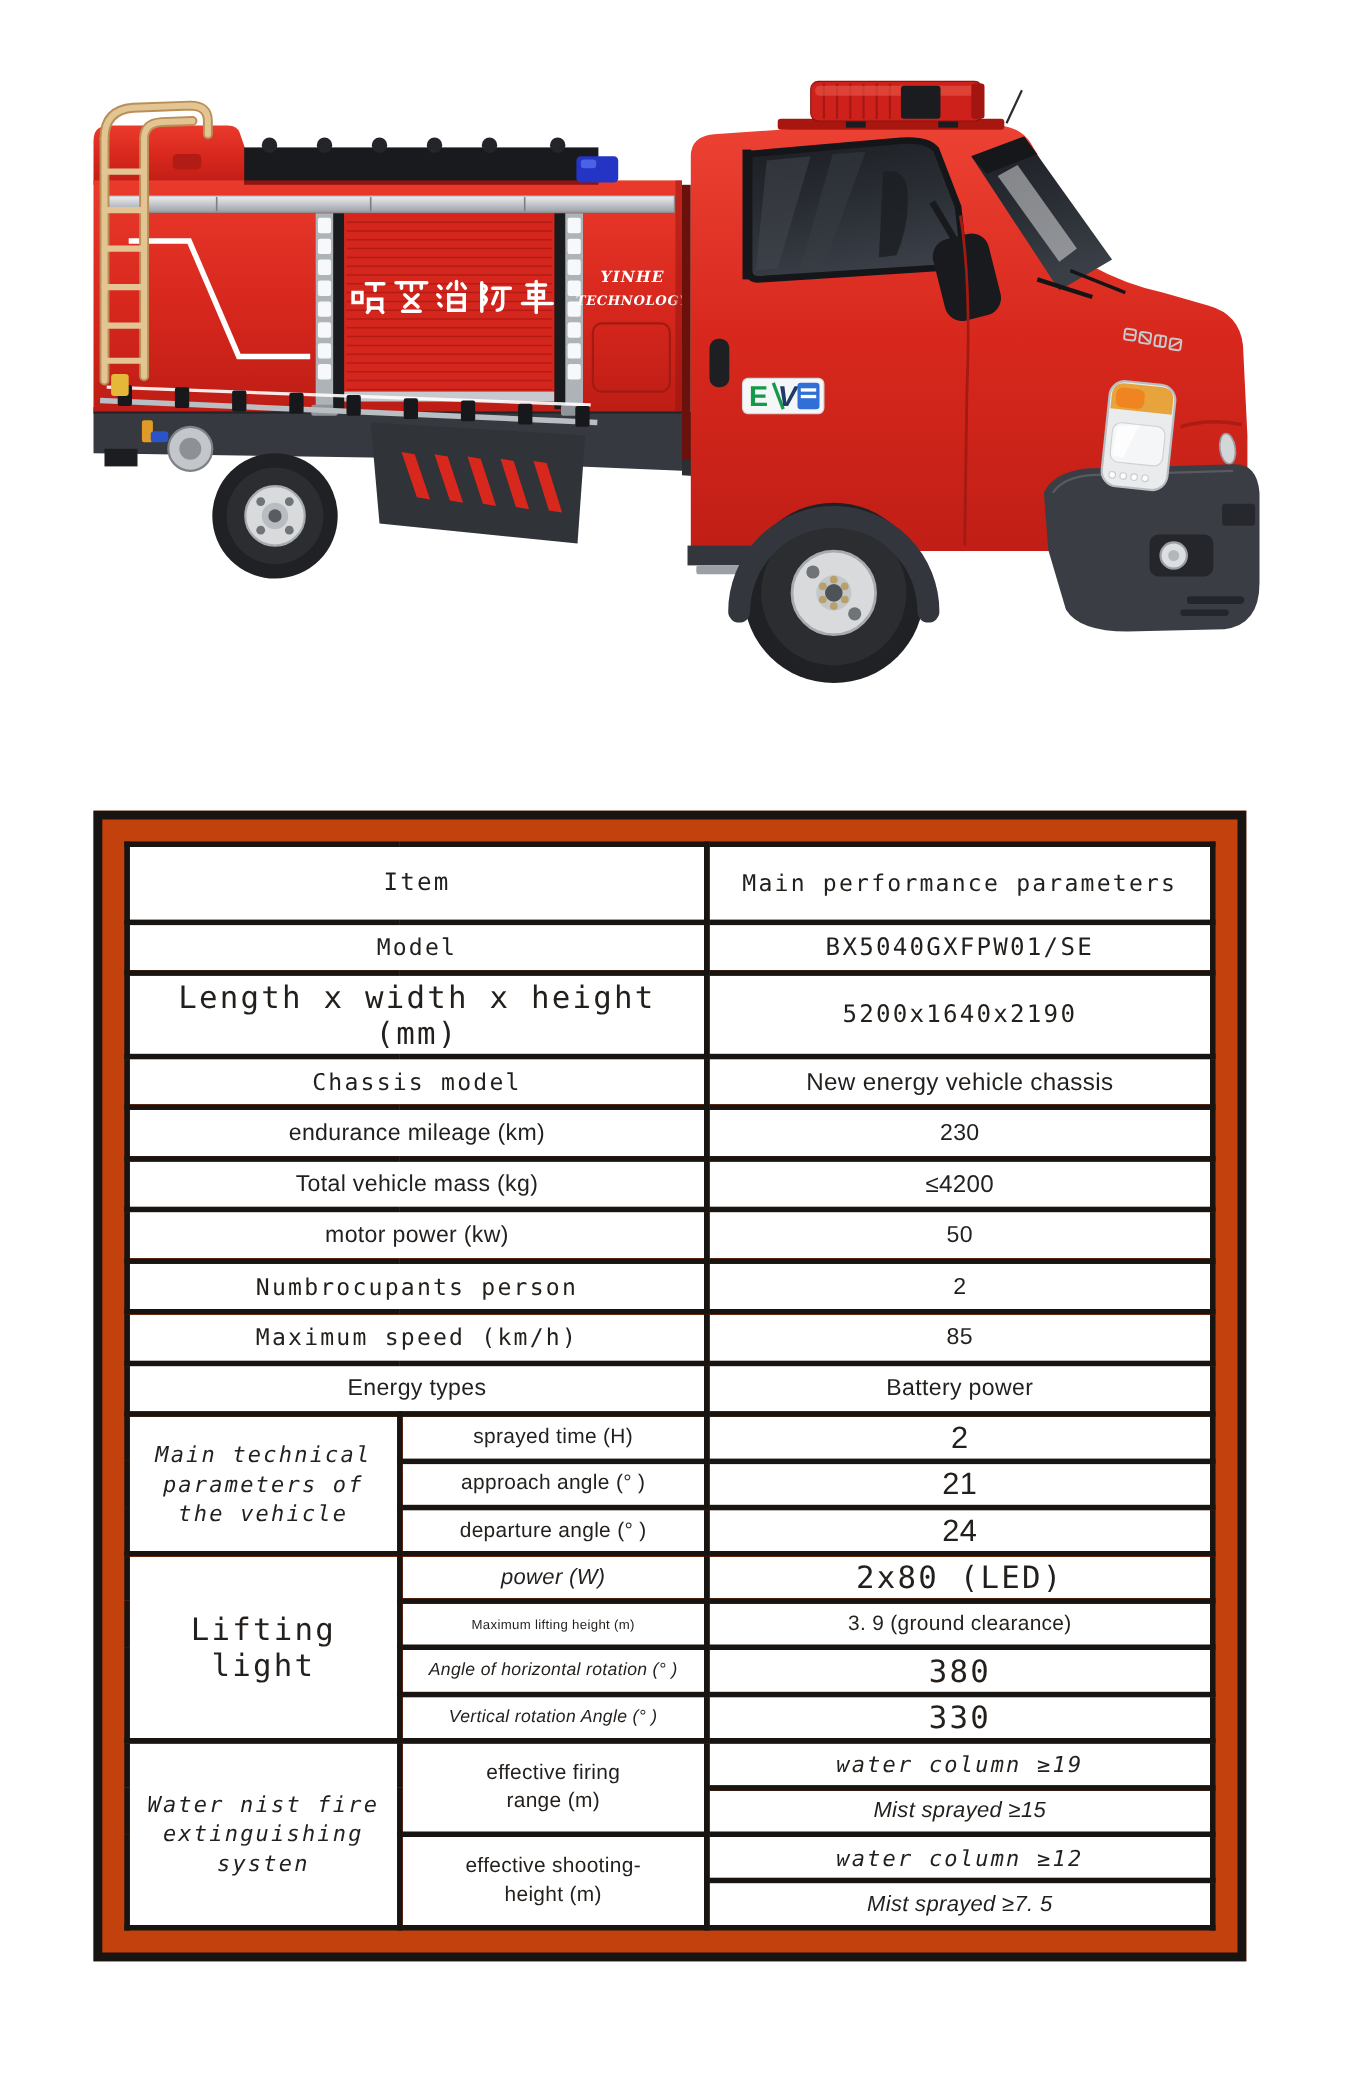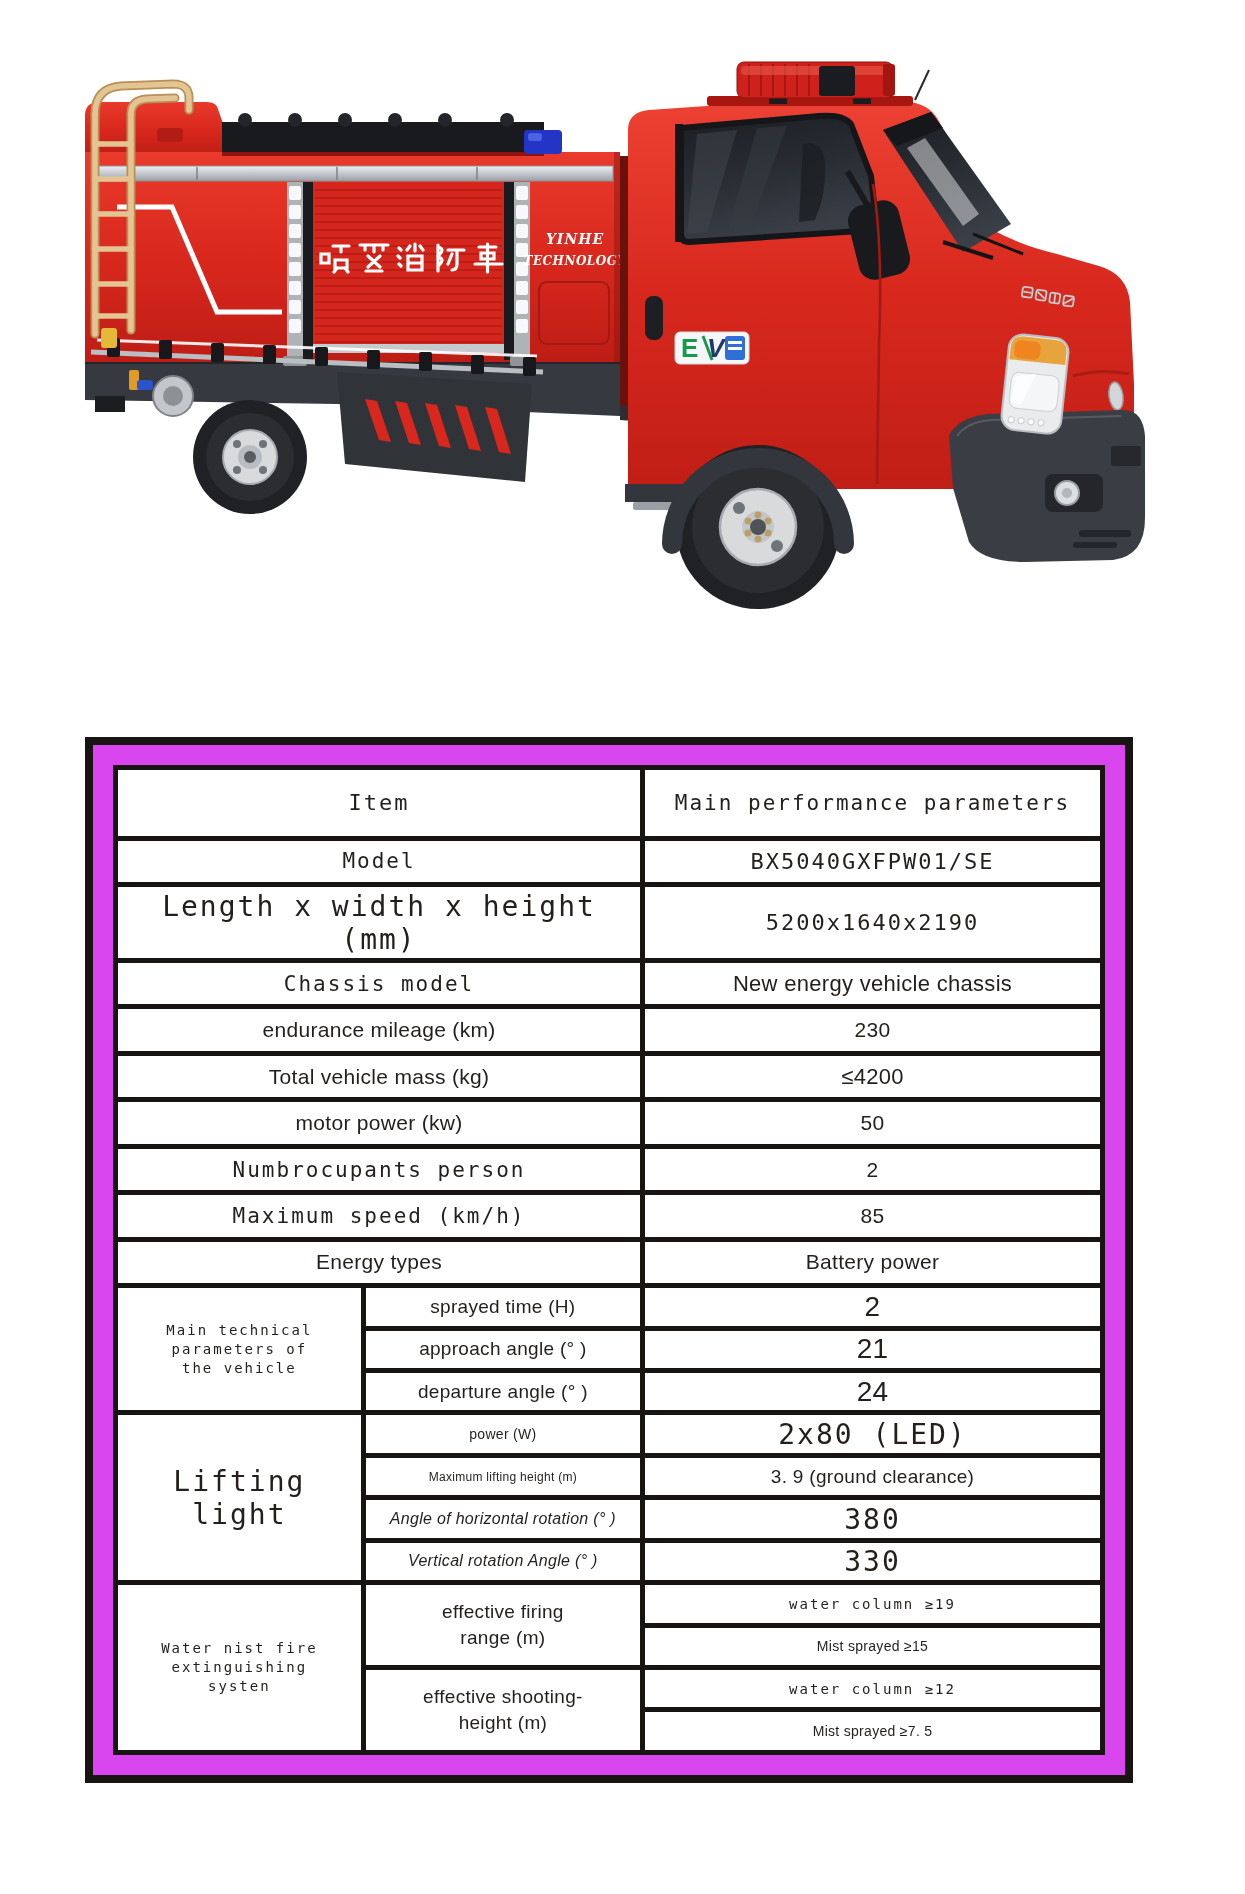--- a/index.html
+++ b/index.html
@@ -1,29 +1,29 @@
 <!DOCTYPE html>
 <html><head>
 <meta charset="utf-8">
 <style>
   html,body{margin:0;padding:0;background:#fff;}
   .page{position:relative;width:1245px;height:1894px;background:#ffffff;overflow:hidden;
         font-family:"Liberation Sans",sans-serif;color:#221f1c;}
-  .truck-wrap{position:absolute;left:77px;top:44px;width:1090px;height:655px;}
+  .truck-wrap{position:absolute;left:77px;top:56px;width:1090px;height:655px;}
 
   
   .spec-wrap{position:absolute;left:85px;top:737px;width:1048px;height:1046px;
-             box-sizing:border-box;border:8px solid #171411;padding:20px;background:#d946ef;}
+             box-sizing:border-box;border:8px solid #171411;padding:20px;background:#c2410c;}
   table.spec{width:100%;height:100%;border-collapse:collapse;table-layout:fixed;}
   table.spec td{border:5px solid #171411;text-align:center;vertical-align:middle;
                 padding:2px 6px;background:#fff;overflow:hidden;}
   .f-mono{font-family:"DejaVu Sans Mono","Liberation Mono",monospace;letter-spacing:2px;}
   .f-sans{font-family:"Liberation Sans",sans-serif;letter-spacing:0.3px;}
   .sz22{font-size:22px;} .sz21{font-size:21px;} .sz20{font-size:28px;} .sz19{font-size:19px;}
-  .sz18{font-size:14px;} .sz17{font-size:12px;} .sz16{font-size:16px;font-style:italic;}
+  .sz18{font-size:20px;font-style:italic;} .sz17{font-size:12px;} .sz16{font-size:16px;font-style:italic;}
   .multiline{white-space:pre-line;line-height:1.35;}
   .h-head{height:70px;} .h-a{height:46px;} .h-b{height:42px;}
 </style>
 </head>
 <body>
 
 <div class="page">
 
   <div class="truck-wrap">
   <svg width="1090" height="655" viewBox="0 0 1090 655" aria-label="red electric water-mist fire truck, side view product photo">

